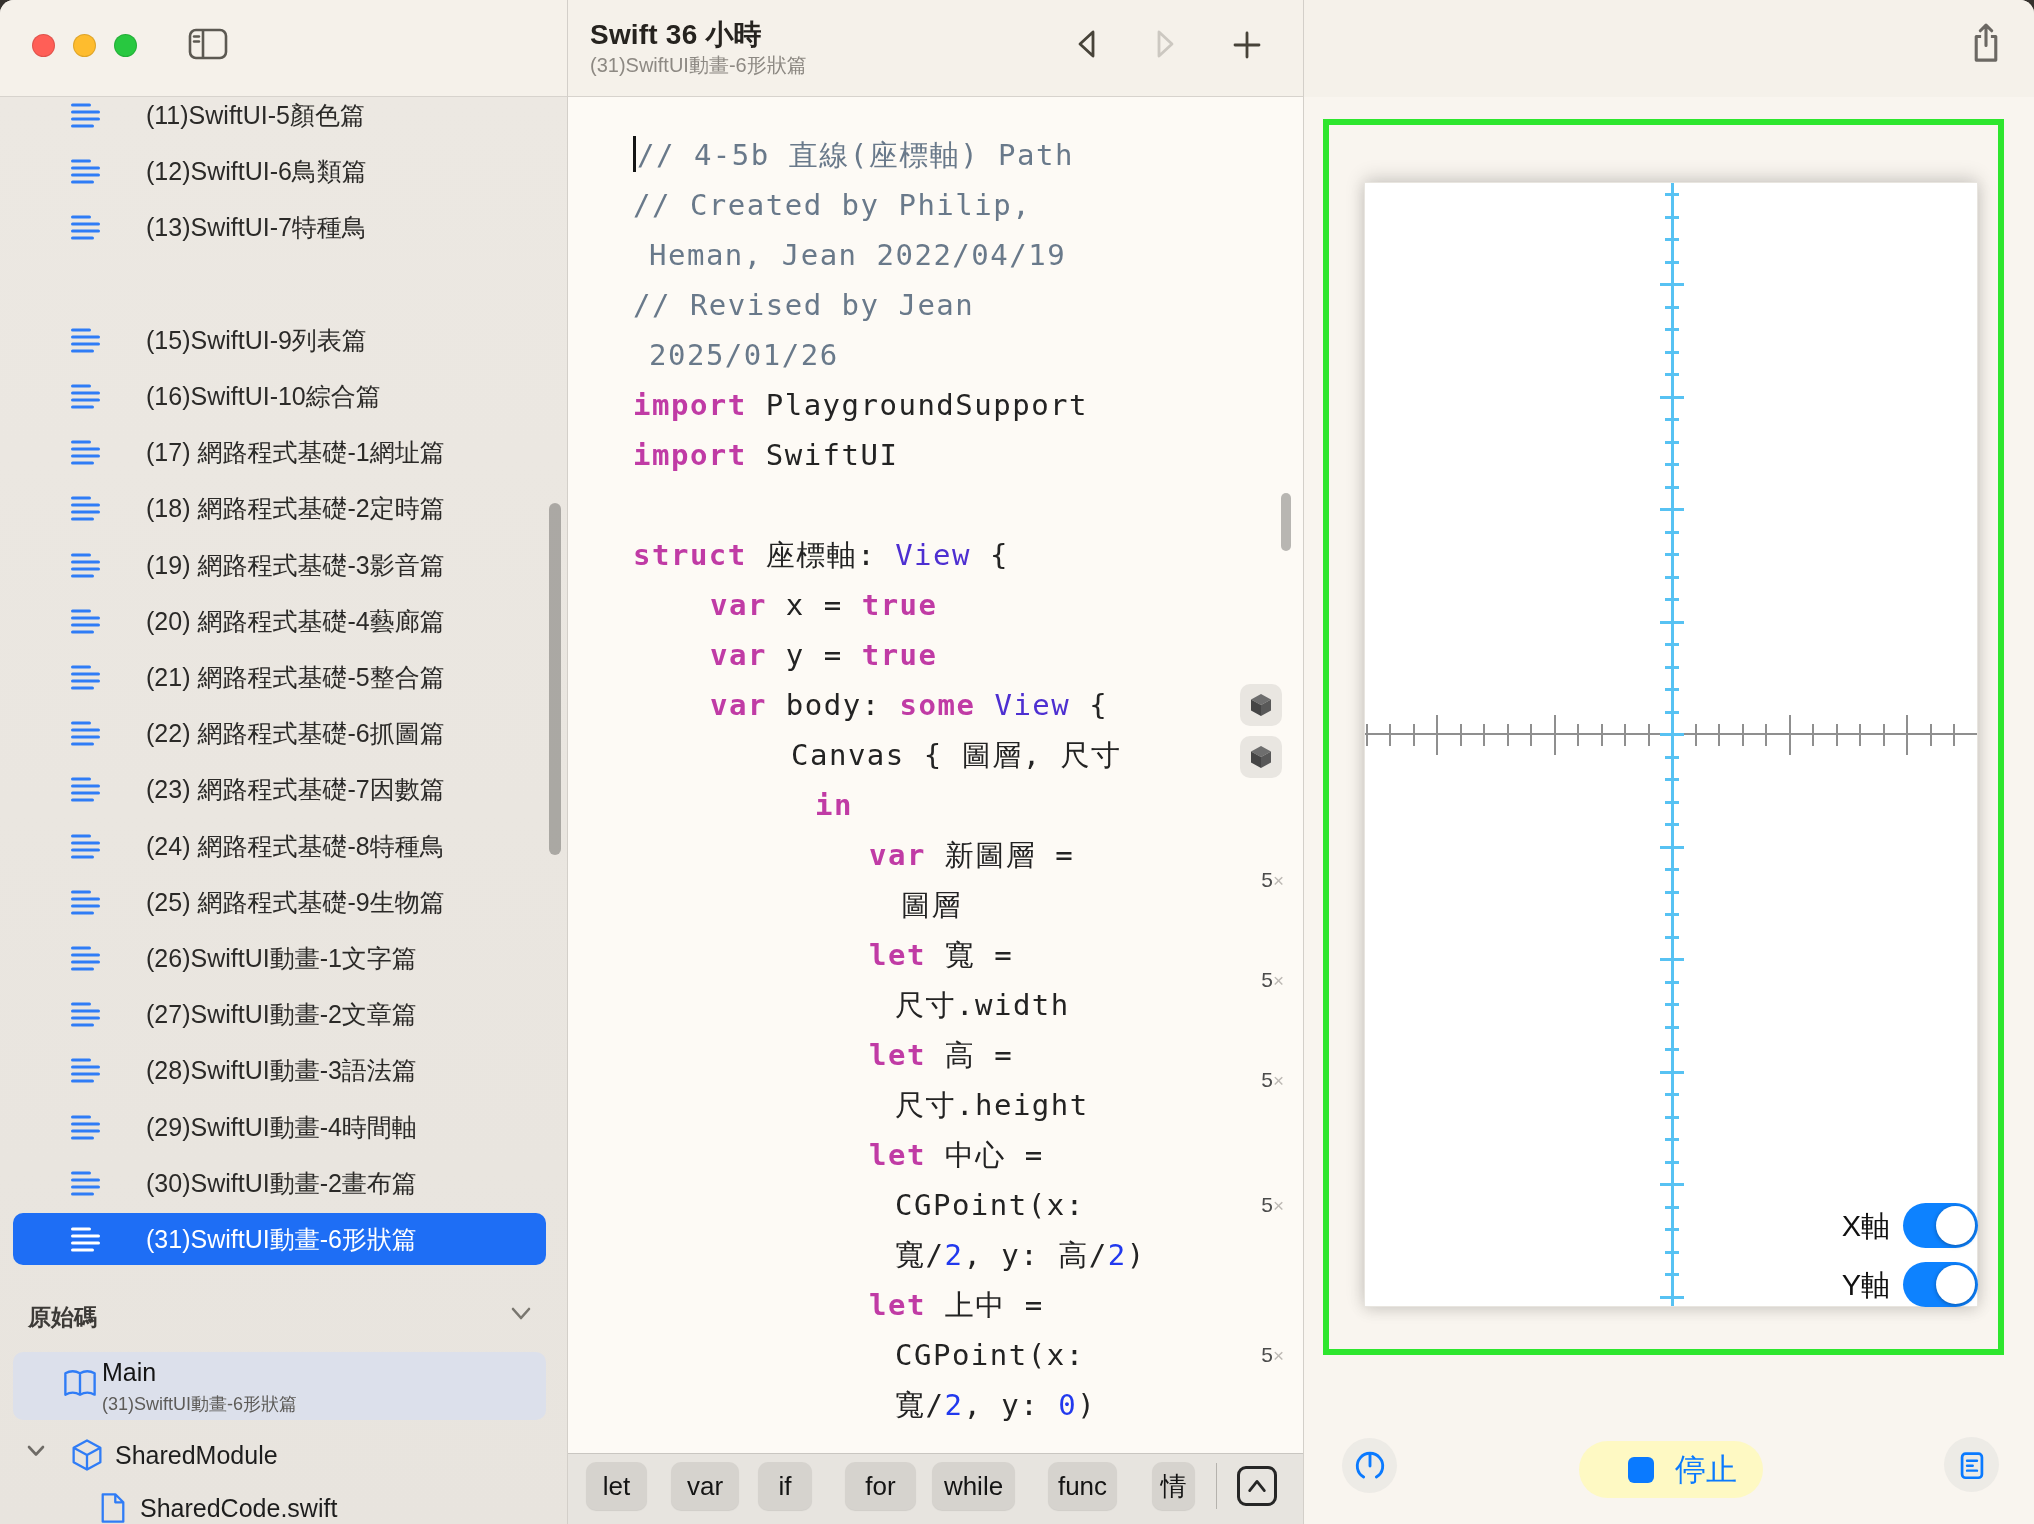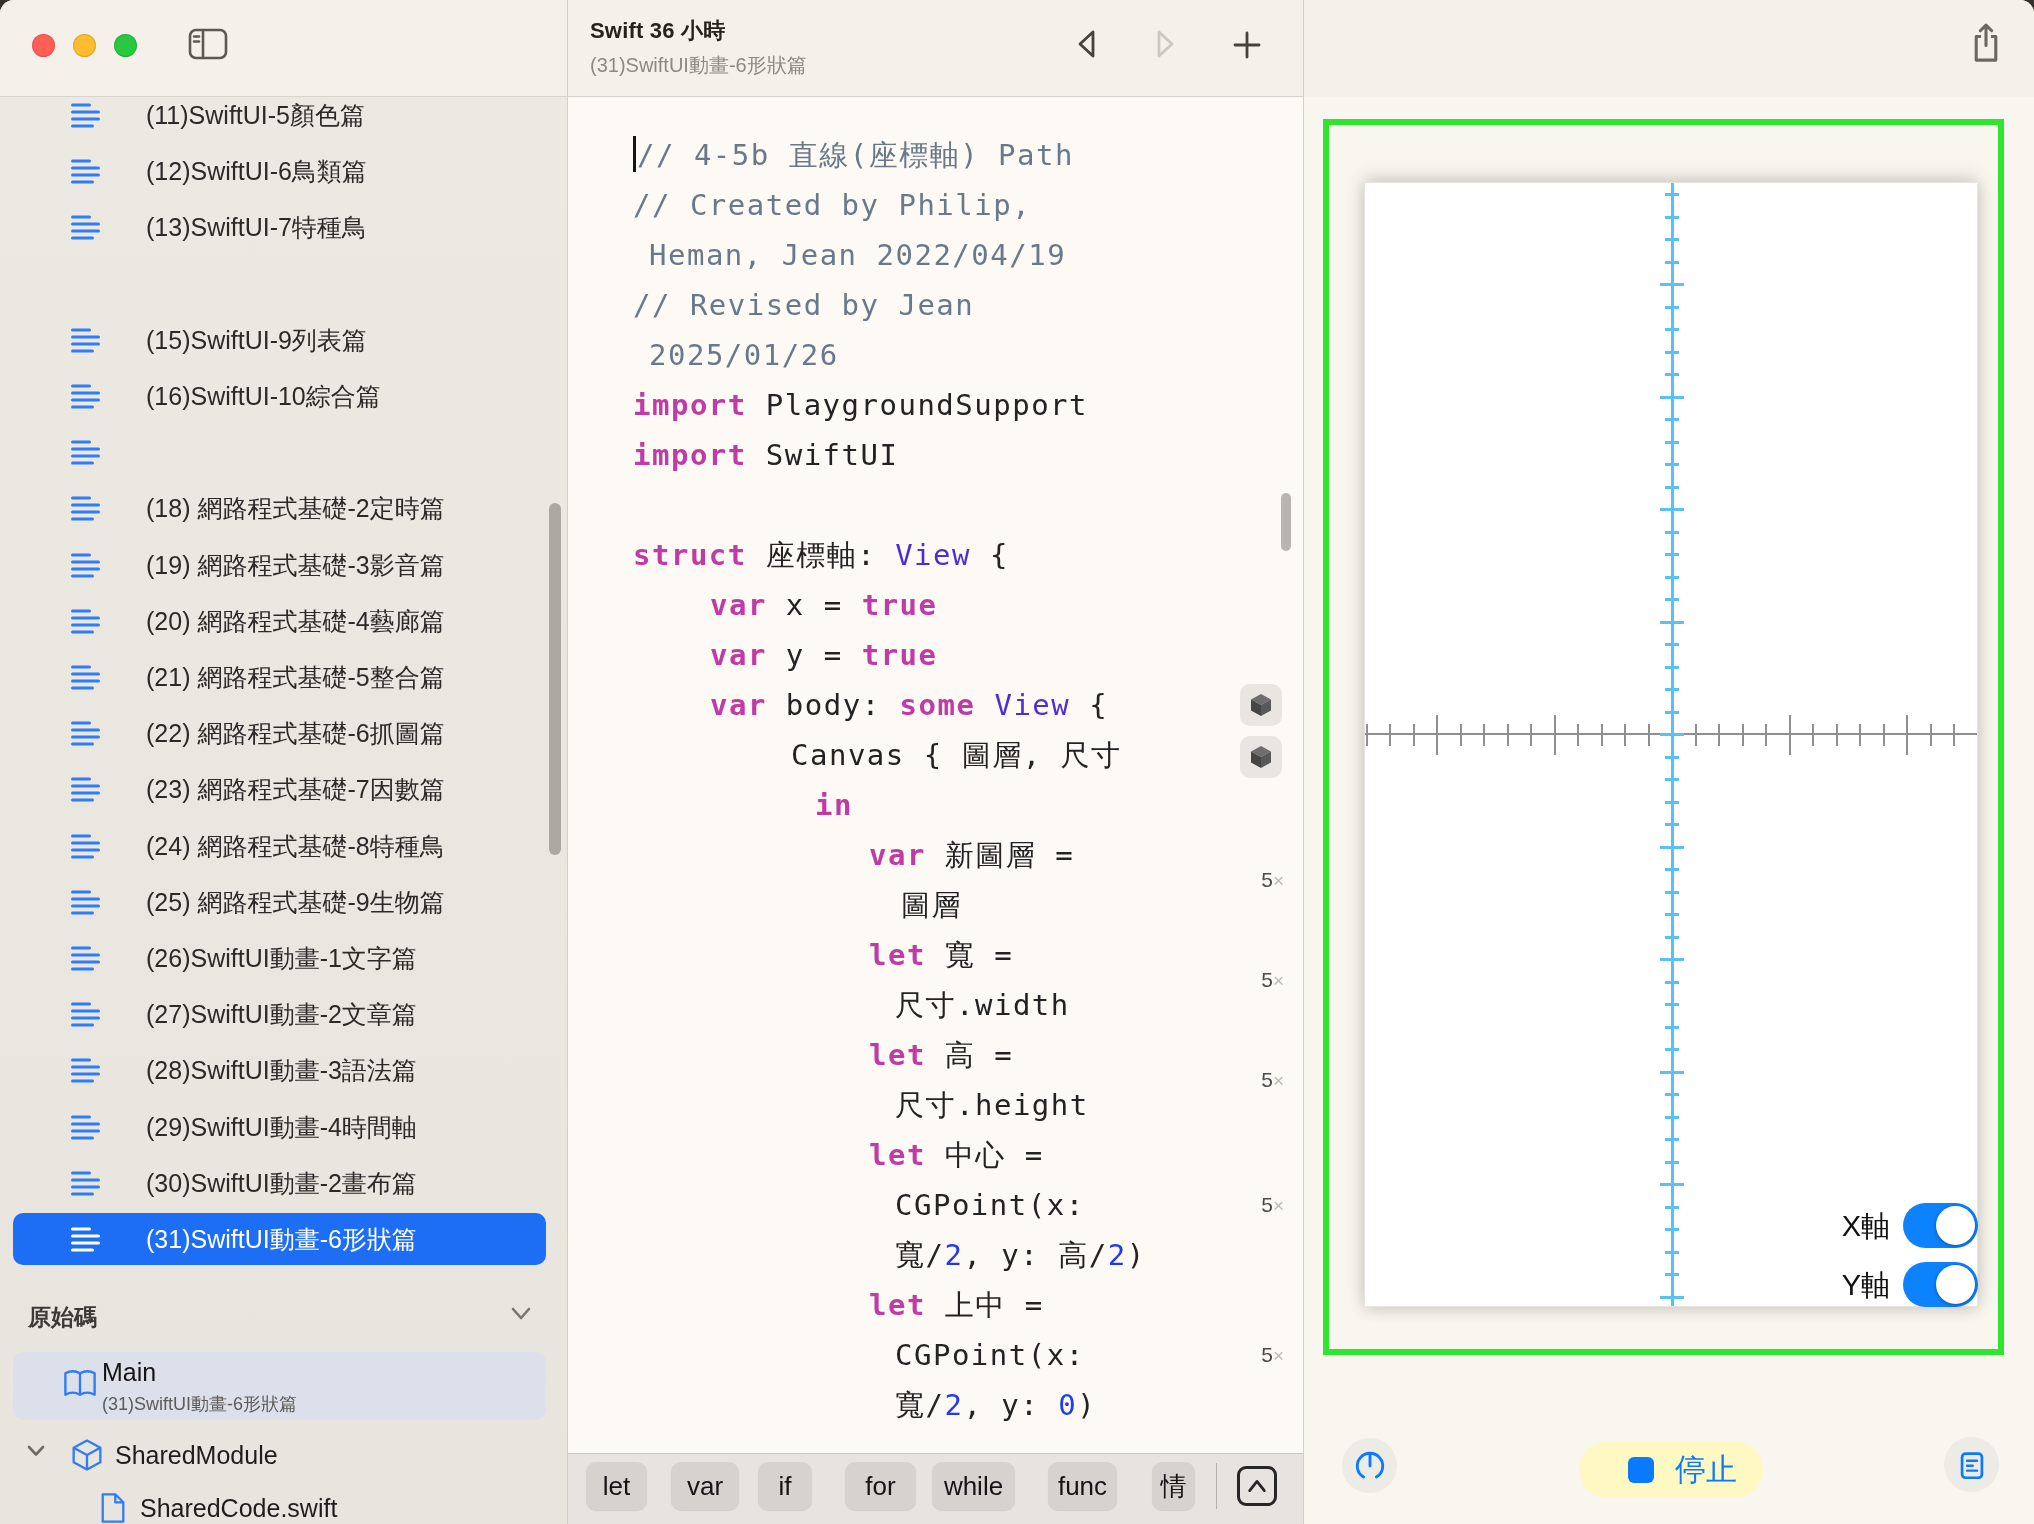--- a/index.html
+++ b/index.html
@@ -9,21 +9,21 @@
   
   #sidebar-bg{left:0;top:97px;width:567px;height:1427px;background:linear-gradient(180deg,#ece8e2,#e8e4de);}
   #editor-bg{left:568px;top:97px;width:735px;height:1356px;background:#fdfaf5;}
   #preview-bg{left:1304px;top:97px;width:730px;height:1427px;background:#f9f5ef;}
   #toolbar{left:0;top:0;width:2034px;height:97px;background:#f5f1ea;}
   #toolbar-border{left:0;top:96px;width:1304px;height:1px;background:#d7d3cd;}
   .vdiv{top:0;width:1px;height:1524px;background:#d3cfc9;}
   
   .tl{top:34px;width:23px;height:23px;border-radius:50%;border:1px solid rgba(0,0,0,.12);box-sizing:border-box;}
   
-  #win-title{left:590px;top:16px;font-size:22px;font-weight:bold;color:#26231f;letter-spacing:.2px;}
+  #win-title{left:590px;top:16px;font-size:28px;font-weight:bold;color:#26231f;letter-spacing:.2px;}
   #win-subtitle{left:590px;top:52px;font-size:20px;color:#8d8983;}
   .toolbtn{background:none;border:none;padding:0;cursor:pointer;}
   
   .srow{position:absolute;left:0;width:567px;height:54px;}
   .srow .hl{position:absolute;left:13px;top:1px;width:533px;height:52px;border-radius:10px;}
   .srow.sel .hl{background:#1e6ef5;}
   .sicon{position:absolute;left:71px;top:13px;}
   .slabel{position:absolute;left:146px;top:0;line-height:54px;font-size:25px;color:#2b2a28;white-space:nowrap;}
   .srow.sel .slabel{color:#fff;}
   #source-header-label{left:28px;top:1302px;font-size:23px;font-weight:bold;color:#3c3a37;}
@@ -166,20 +166,21 @@
         <span class="slabel">(16)SwiftUI-10綜合篇</span>
       </div>
       <div class="srow" style="top: 338.2px;">
         <div class="hl"></div>
         <svg class="sicon" width="29" height="28" viewBox="0 0 28 28">
   <line x1="1" y1="4" x2="18" y2="4" stroke="#2f7cf6" stroke-width="3" stroke-linecap="round"></line>
   <line x1="1" y1="11" x2="27" y2="11" stroke="#2f7cf6" stroke-width="3" stroke-linecap="round"></line>
   <line x1="1" y1="18" x2="27" y2="18" stroke="#2f7cf6" stroke-width="3" stroke-linecap="round"></line>
   <line x1="1" y1="25" x2="21" y2="25" stroke="#2f7cf6" stroke-width="3" stroke-linecap="round"></line>
         </svg>
+        <span class="slabel">(17) 網路程式基礎-1網址篇</span>
       </div>
       <div class="srow" style="top: 394.4px;">
         <div class="hl"></div>
         <svg class="sicon" width="29" height="28" viewBox="0 0 28 28">
   <line x1="1" y1="4" x2="18" y2="4" stroke="#2f7cf6" stroke-width="3" stroke-linecap="round"></line>
   <line x1="1" y1="11" x2="27" y2="11" stroke="#2f7cf6" stroke-width="3" stroke-linecap="round"></line>
   <line x1="1" y1="18" x2="27" y2="18" stroke="#2f7cf6" stroke-width="3" stroke-linecap="round"></line>
   <line x1="1" y1="25" x2="21" y2="25" stroke="#2f7cf6" stroke-width="3" stroke-linecap="round"></line>
         </svg>
         <span class="slabel">(18) 網路程式基礎-2定時篇</span>

